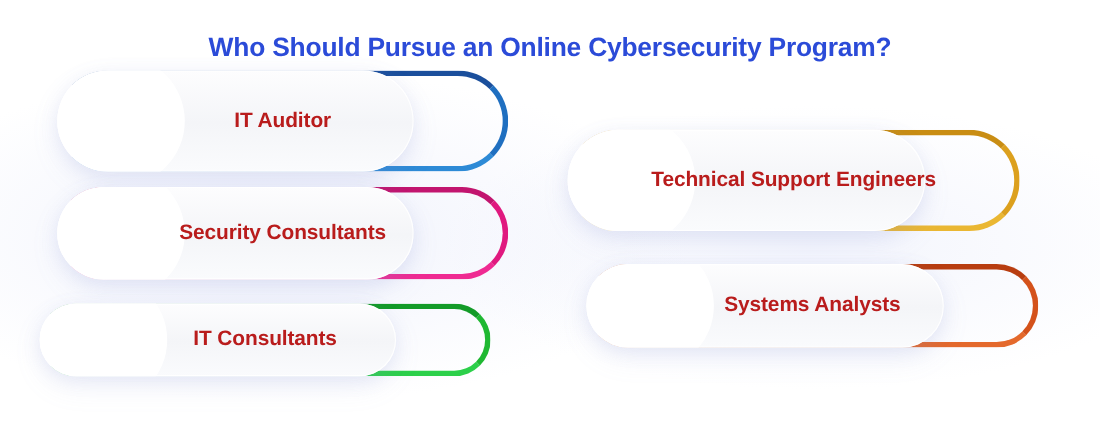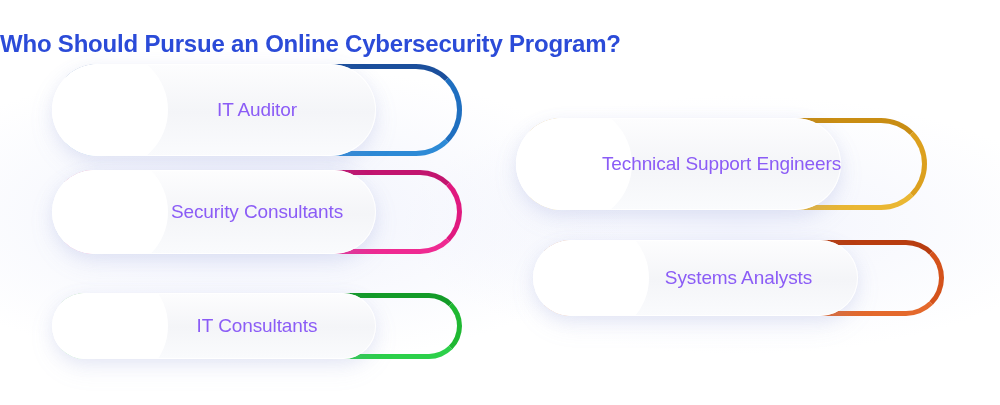--- a/index.html
+++ b/index.html
@@ -25,20 +25,21 @@
       radial-gradient(ellipse 520px 210px at 255px 215px, rgba(228,232,250,0.55) 0%, rgba(255,255,255,0) 72%),
       radial-gradient(ellipse 470px 180px at 740px 225px, rgba(228,232,250,0.45) 0%, rgba(255,255,255,0) 72%);
     pointer-events: none;
   }
 
   
   .page-title {
     position: absolute;
     left: 0; top: 14px;
     width: 1000px;
+    text-align: center;
     font-size: 24px;
     font-weight: 700;
     letter-spacing: -0.2px;
     color: #2b4bd8;
     white-space: nowrap;
   }
 
   
   .pill {
     position: absolute;
@@ -87,22 +88,22 @@
   }
 
   .pill-label {
     position: absolute;
     left: 0; top: 0;
     width: 100%; height: 100%;
     display: flex;
     align-items: center;
     justify-content: center;
     font-size: 19px;
-    font-weight: 400;
-    color: #8b5cf6;
+    font-weight: 700;
+    color: #b91c1c;
     letter-spacing: -0.1px;
     white-space: nowrap;
     z-index: 6;
   }
 </style>
 </head>
 <body>
 
 <div class="bg-wash"></div>
 
@@ -112,21 +113,21 @@
     <div class="pill" style="left: 52px; top: 64px; width: 410px; height: 92px;">
       <div class="pill-arc" style="border-top-color: rgb(27, 79, 156); border-right-color: rgb(31, 111, 192); border-bottom-color: rgb(45, 138, 214);"></div>
       <div class="pill-body" style="width: 324px;"></div>
       <div class="pill-label">IT Auditor</div>
     </div>
     <div class="pill" style="left: 52px; top: 170px; width: 410px; height: 84px;">
       <div class="pill-arc" style="border-top-color: rgb(194, 21, 111); border-right-color: rgb(224, 25, 127); border-bottom-color: rgb(239, 42, 146);"></div>
       <div class="pill-body" style="width: 324px;"></div>
       <div class="pill-label">Security Consultants</div>
     </div>
-    <div class="pill" style="left: 52px; top: 276px; width: 410px; height: 66px; margin-top: 17px;">
+    <div class="pill" style="left: 36px; top: 276px; width: 410px; height: 66px;">
       <div class="pill-arc" style="border-top-color: rgb(19, 155, 40); border-right-color: rgb(31, 184, 50); border-bottom-color: rgb(44, 208, 74);"></div>
       <div class="pill-body" style="width: 324px;"></div>
       <div class="pill-label">IT Consultants</div>
     </div>
   </div>
 <div id="right-column">
     <div class="pill" style="left: 516px; top: 118px; width: 411px; height: 92px;">
       <div class="pill-arc" style="border-top-color: rgb(201, 141, 19); border-right-color: rgb(220, 160, 30); border-bottom-color: rgb(234, 183, 51);"></div>
       <div class="pill-body" style="width: 325px;"></div>
       <div class="pill-label">Technical Support Engineers</div>

